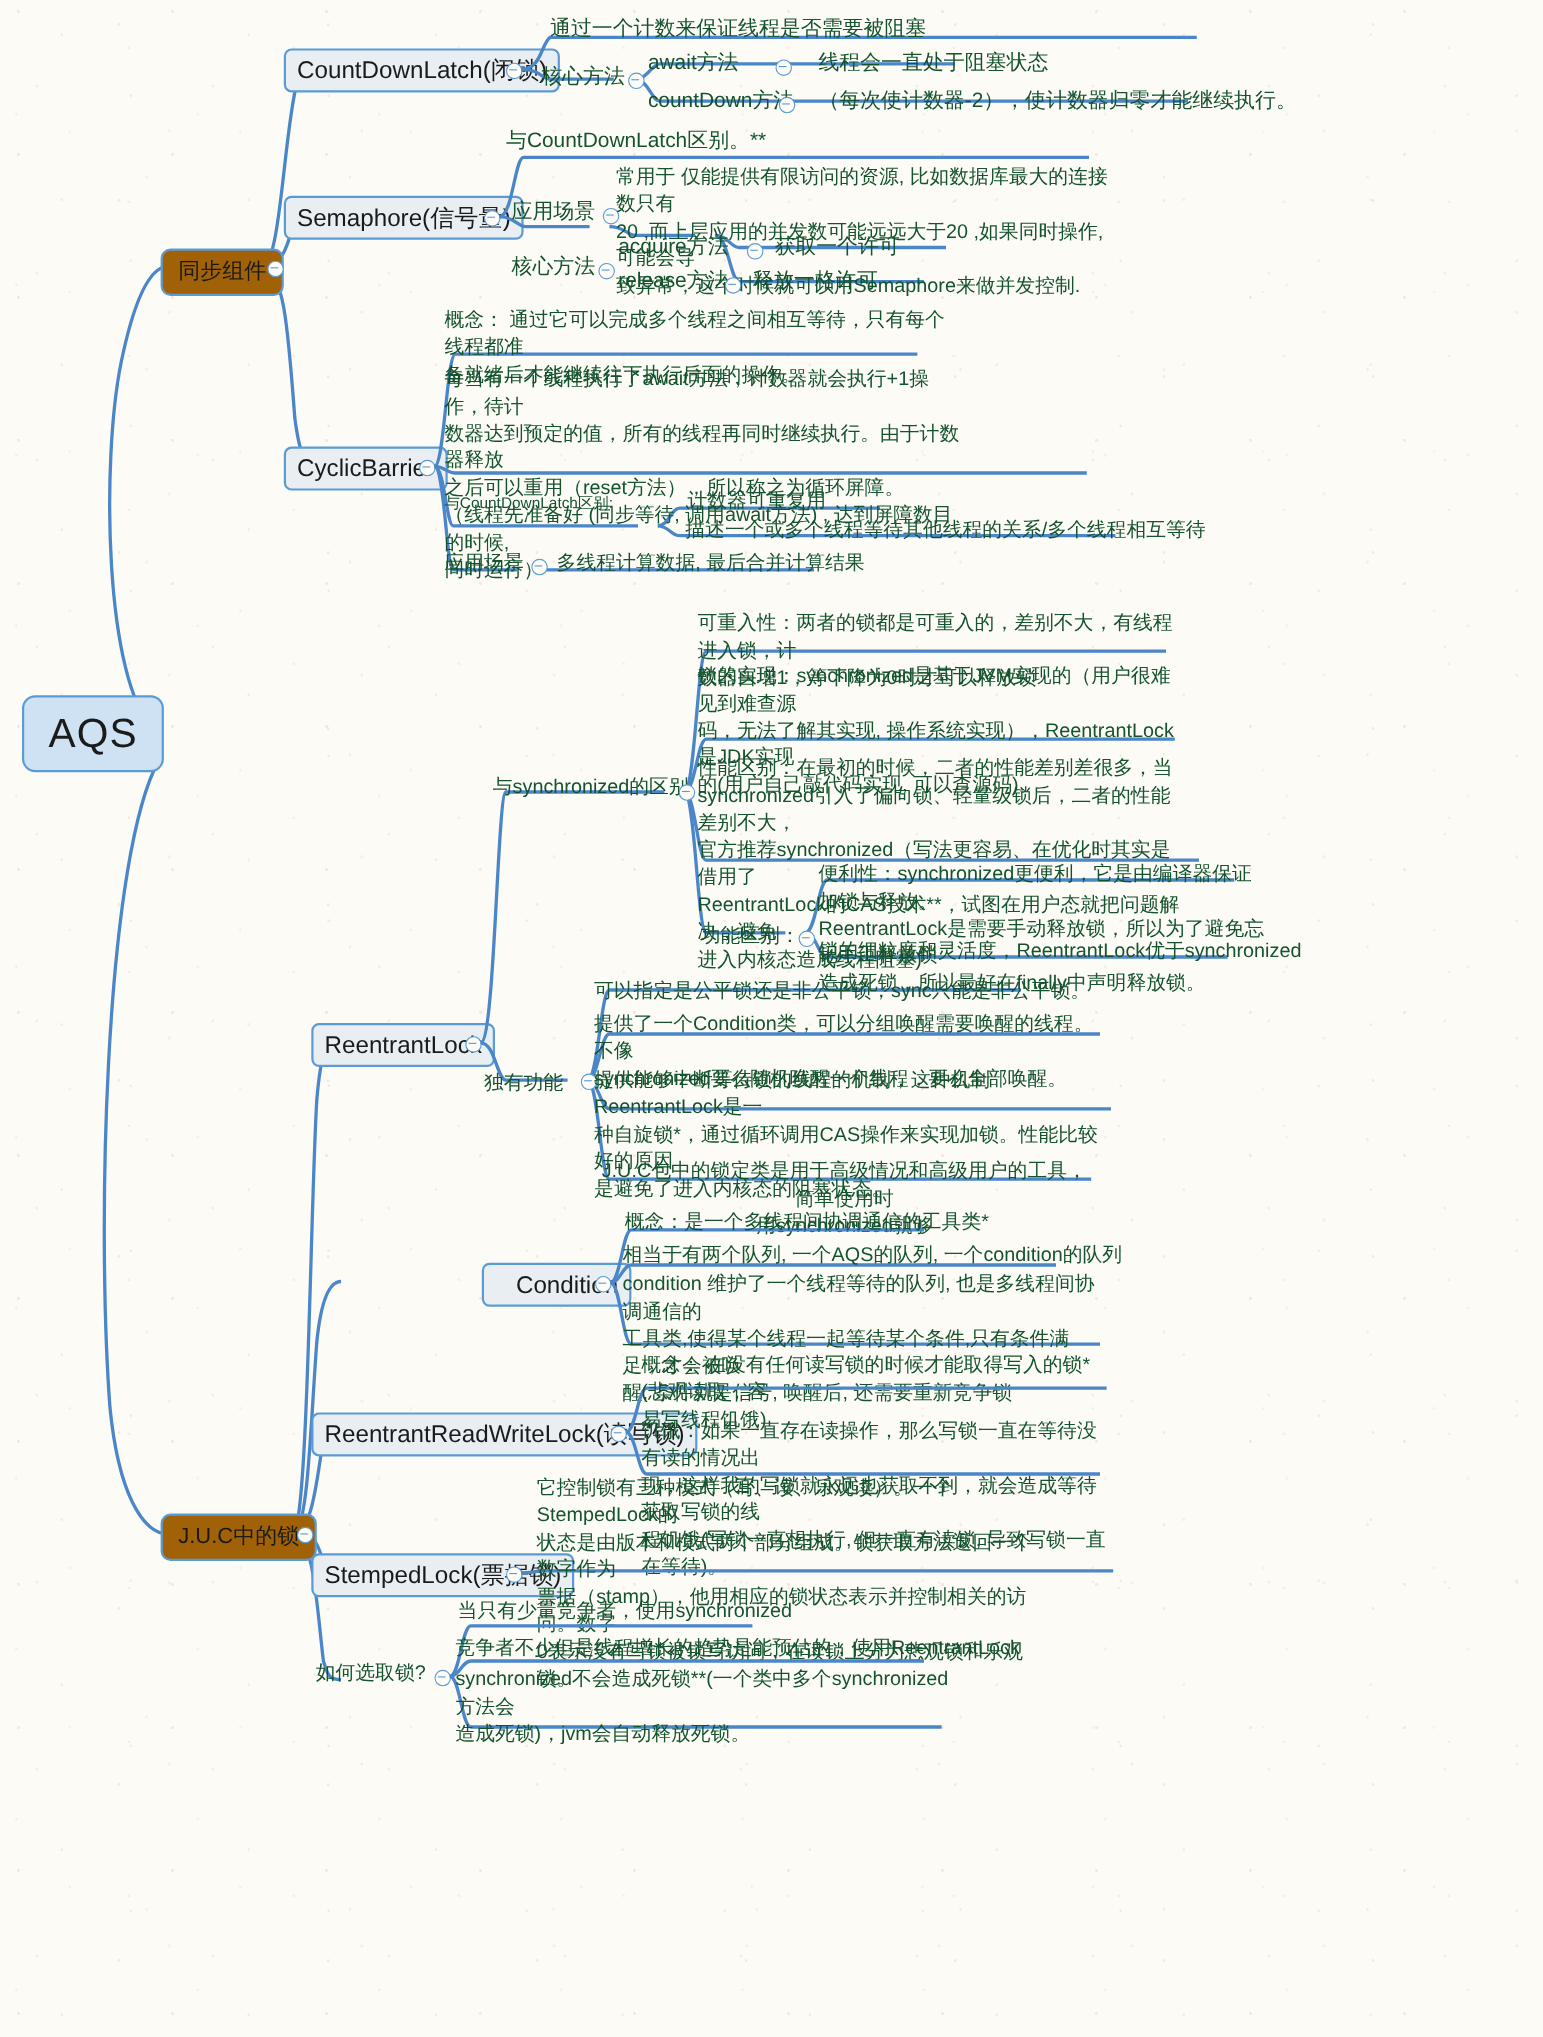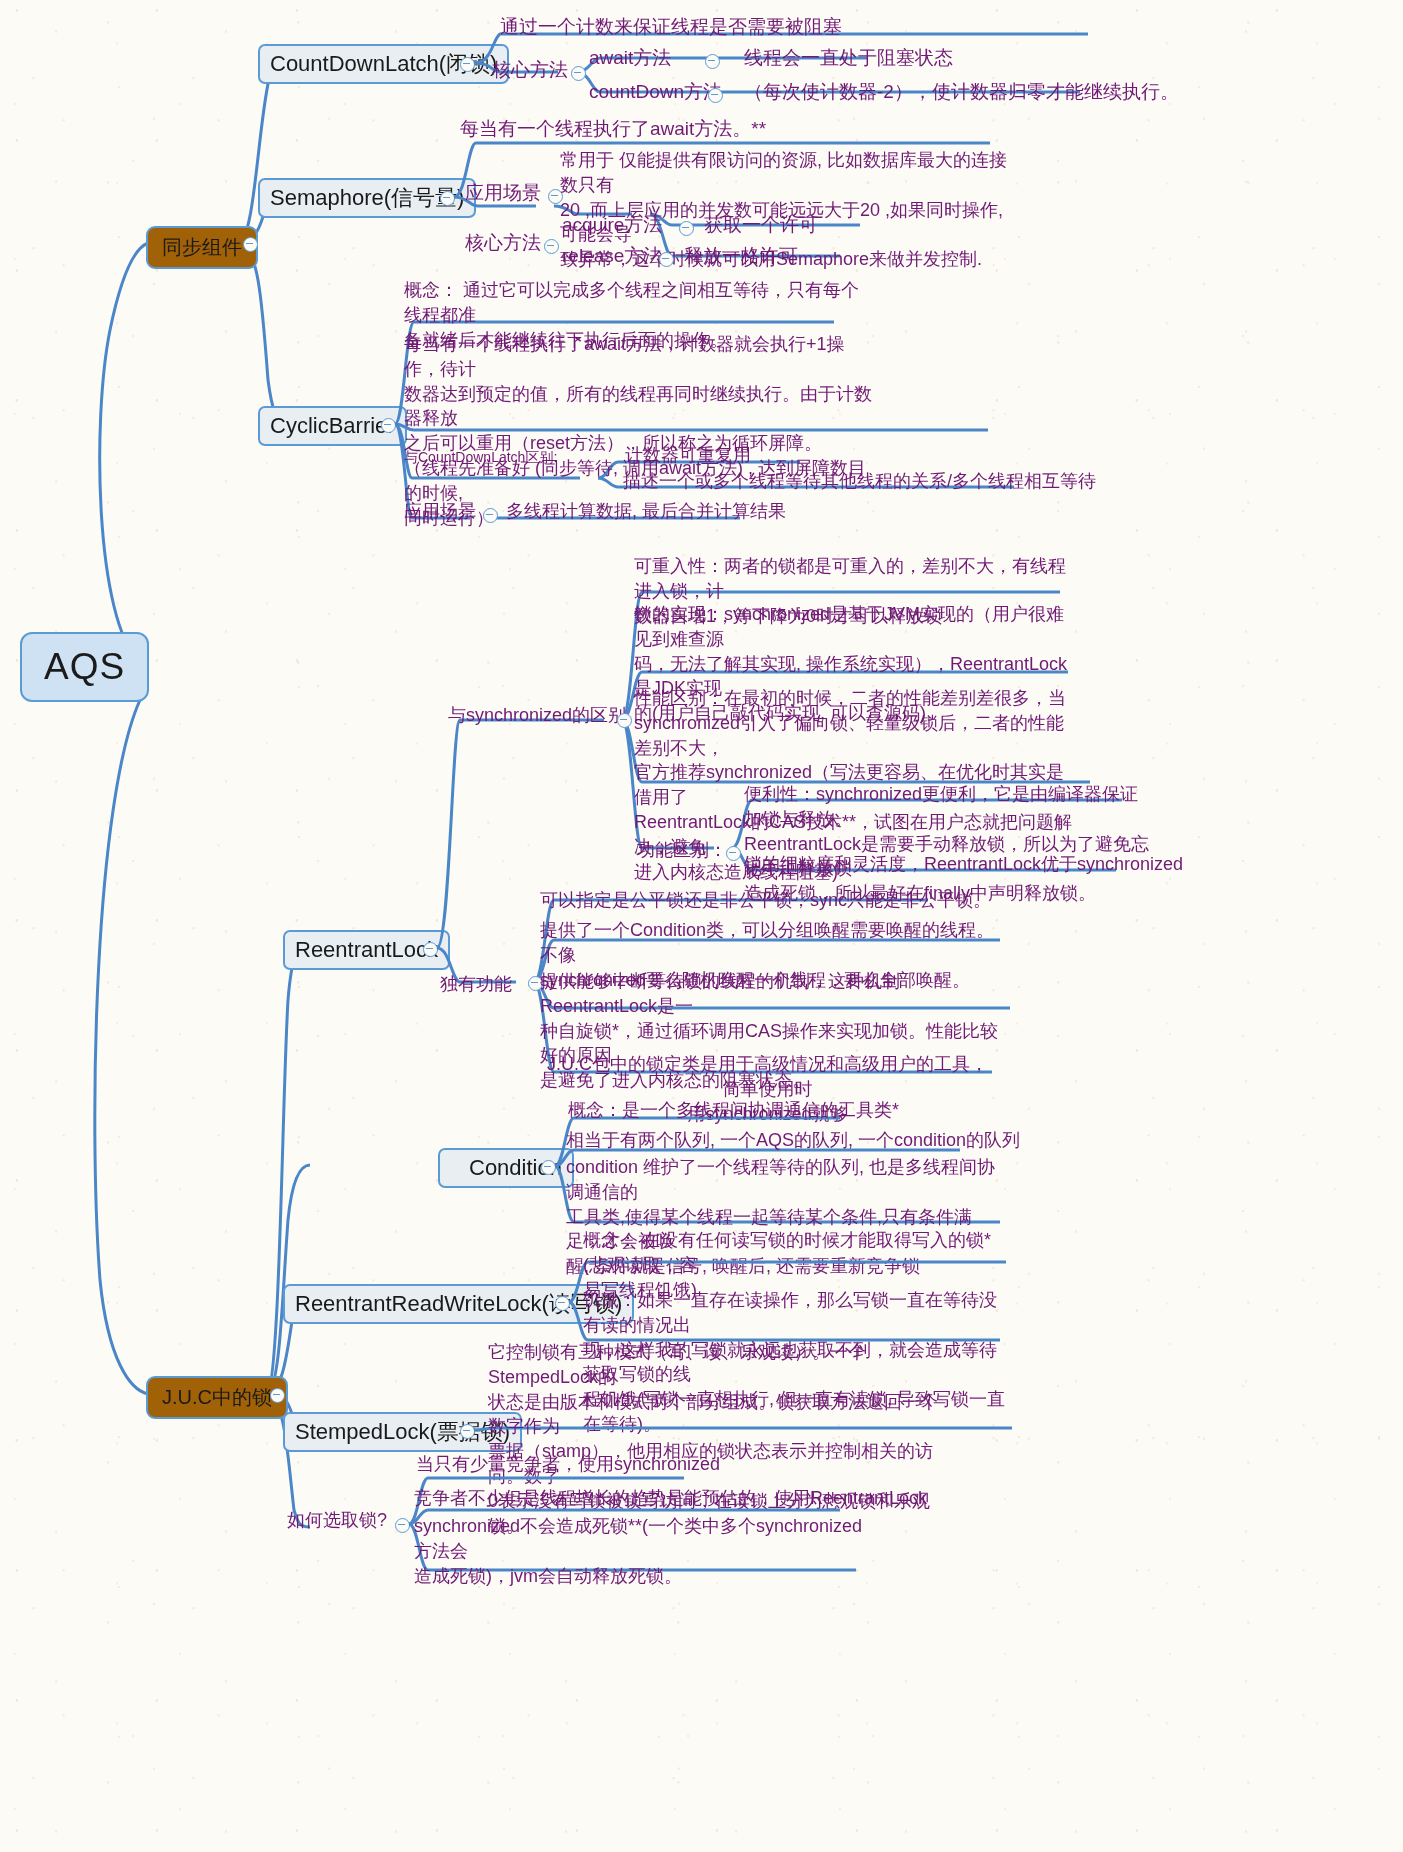--- a/index.html
+++ b/index.html
@@ -46,21 +46,21 @@
     border:2px solid #5b9bd5;
     border-radius:12px;
     padding:12px 22px;
     font-size:37px;
     letter-spacing:1px;
     color:#1b1b1b;
   }
   .lvl1{font-size:20px;background:#a16207;border-radius:9px;padding:7px 14px;}
   .lvl2{font-size:22px;}
   .plain{
-    color:#701a75;
+    color:#14532d;
     line-height:1.38;
     white-space:pre-line;
   }
   .f19{font-size:19px;}
   .f18{font-size:18px;}
   .f17{font-size:14px;}
   .collapse{
     position:absolute;
     width:13px;height:13px;
     border:1.4px solid #5b9bd5;
@@ -152,21 +152,21 @@
   </g>
   <g fill="none" stroke="#4a86c8" stroke-width="3">
     <path d="M554 206 C 568 206, 570 214, 578 214 L 632 214"></path>
   </g>
   <g fill="none" stroke="#4a86c8" stroke-width="3">
     <path d="M650 214 C 662 214, 664 225, 672 225 L 860 225"></path>
     <path d="M650 214 C 662 214, 664 256, 672 256 L 840 256"></path>
   </g>
 </svg>
 
-<div class="node plain f19" style="left:460px;top:116px;">每当有一个线程执行了await方法。**</div>
+<div class="node plain f19" style="left:460px;top:116px;">与CountDownLatch区别。**</div>
 <div class="node plain f19" style="left:465px;top:180px;">应用场景</div>
 <span class="collapse" style="left:548px;top:189px;"></span>
 <div class="node plain f18" style="left:560px;top:148px;width:450px;">常用于 仅能提供有限访问的资源, 比如数据库最大的连接数只有
 20 ,而上层应用的并发数可能远远大于20 ,如果同时操作, 可能会导
 致异常，这个时候就可以用Semaphore来做并发控制.</div>
 
 <div class="node plain f19" style="left:465px;top:230px;">核心方法</div>
 <span class="collapse" style="left:544px;top:239px;"></span>
 
 <div class="node plain f19" style="left:562px;top:212px;">acquire方法</div>

